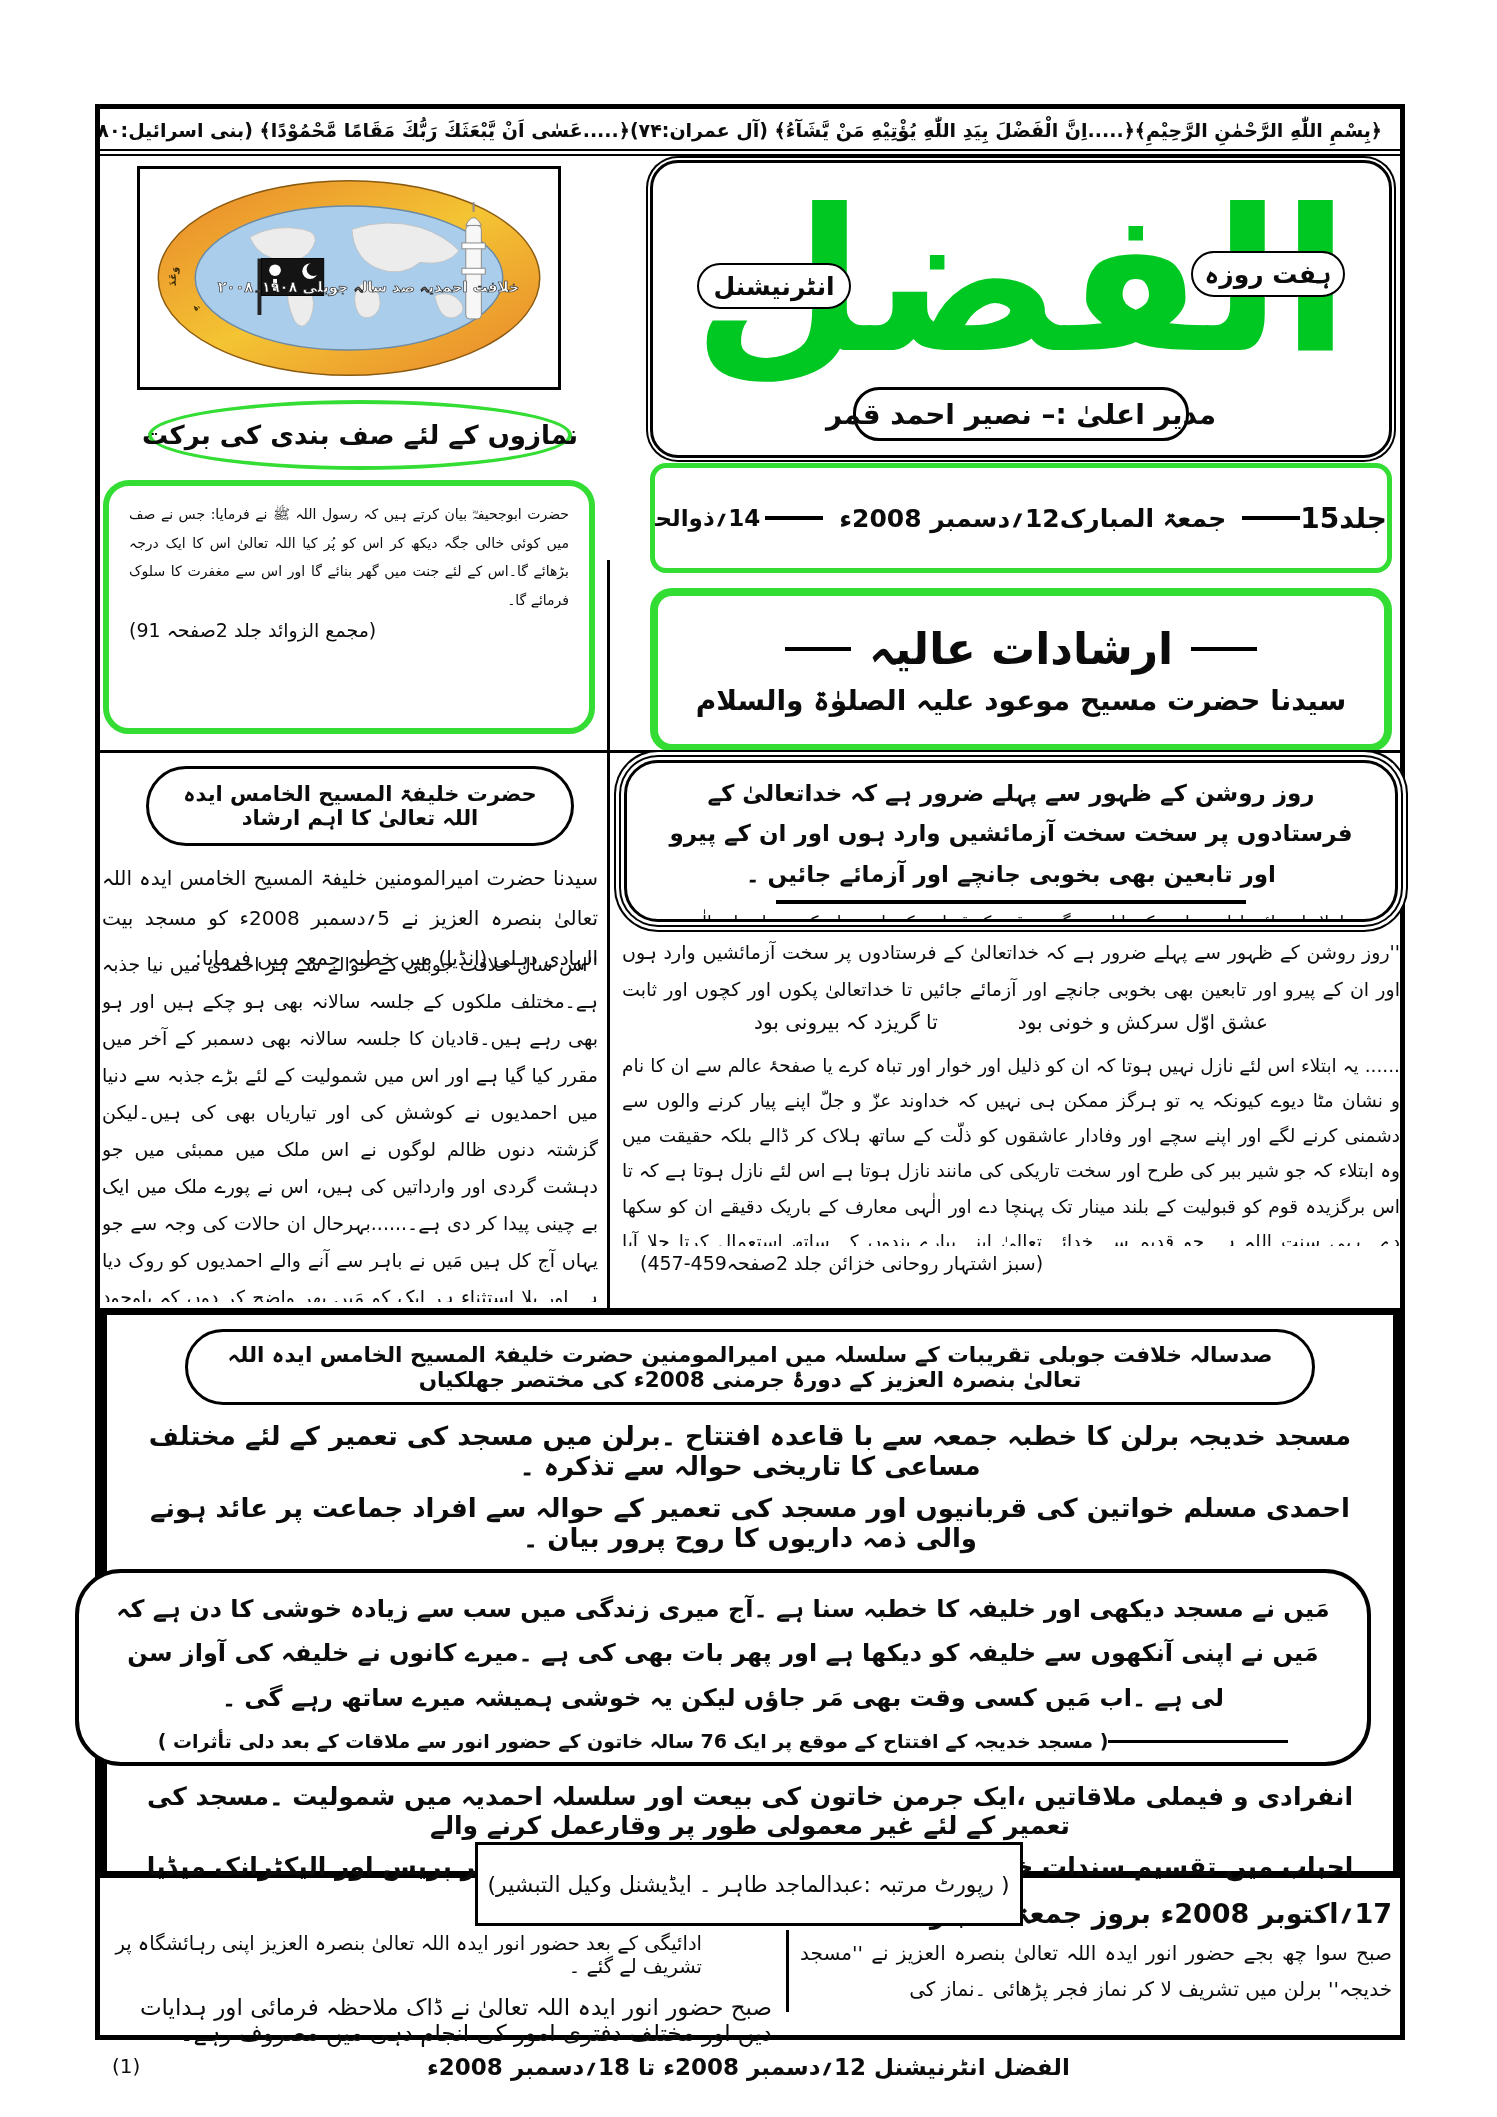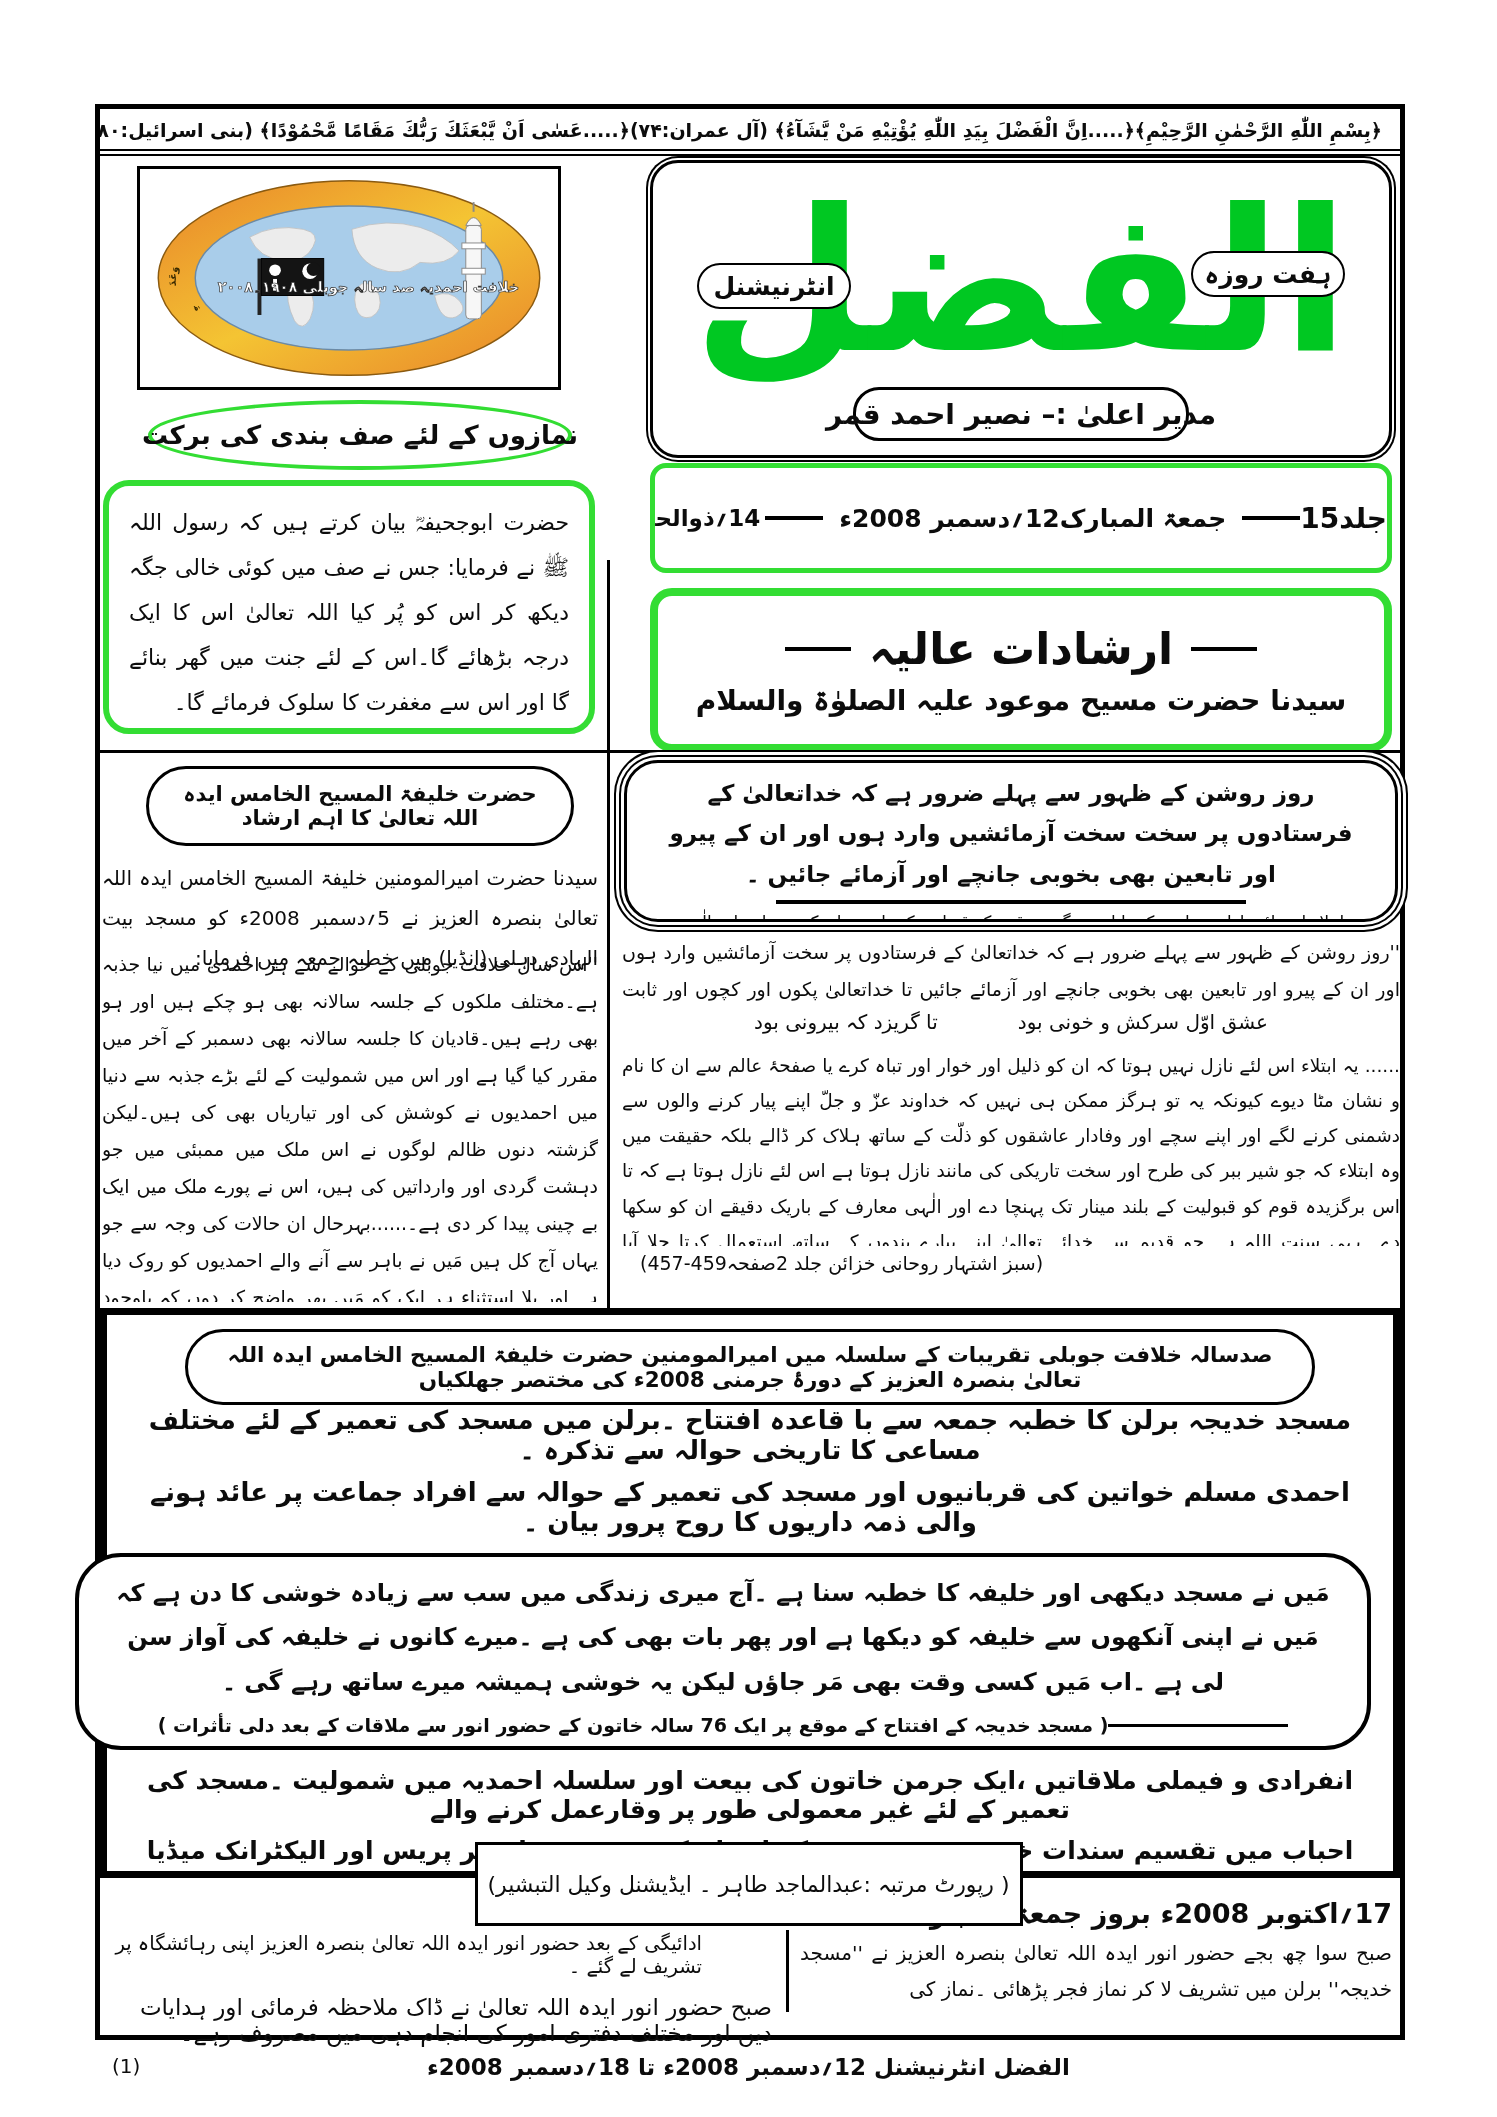--- a/index.html
+++ b/index.html
@@ -56,21 +56,21 @@
   .ttl-row{display:flex;align-items:center;gap:18px;}
   .ttl-rule{width:66px;height:4px;background:#000;}
   #irshadatTitle{font-size:44px;font-weight:bold;}
   #irshadatSub{font-size:28px;font-weight:bold;}
 
   
   #saffOval{left:148px;top:400px;width:424px;height:70px;border:4px solid var(--bgreen);border-radius:50%;
     display:flex;align-items:center;justify-content:center;font-weight:bold;font-size:26px;white-space:nowrap;background:#fff;}
   #hadithBox{left:103px;top:480px;width:492px;height:254px;border:6px solid var(--bgreen);border-radius:26px;
     padding:14px 20px 8px;overflow:hidden;background:#fff;}
-  #hadithText{font-size:22px;line-height:2.05;text-align:justify;}
+  #hadithText{font-size:14px;line-height:2.05;text-align:justify;}
   #hadithCite{font-size:19px;text-align:left;margin-top:4px;direction:rtl;}
   #irshadTitleBox{left:146px;top:766px;width:428px;height:80px;border:3px solid #000;border-radius:42px;
     display:flex;align-items:center;justify-content:center;text-align:center;font-weight:bold;font-size:21px;
     padding:0 20px;background:#fff;}
   #leftIntro{left:102px;top:858px;width:496px;font-size:20px;line-height:2.0;text-align:justify;}
   #leftBody{left:102px;top:946px;width:496px;height:356px;font-size:19px;line-height:1.95;text-align:justify;overflow:hidden;}
 
   
   #quoteBox{left:624px;top:760px;width:774px;height:162px;border:3px solid #000;border-radius:34px;
     box-shadow:0 0 0 3px #fff,0 0 0 5px #000,0 0 0 8px #fff,0 0 0 10px #000;
@@ -80,21 +80,21 @@
   #quoteSub{font-size:17px;line-height:1.5;}
   #body1{left:622px;top:934px;width:778px;height:76px;font-size:19px;line-height:1.95;text-align:justify;overflow:hidden;}
   #couplet{left:622px;top:1010px;width:778px;display:flex;justify-content:center;gap:80px;font-size:20px;}
   #body2{left:622px;top:1048px;width:778px;height:198px;font-size:18.5px;line-height:1.9;text-align:justify;overflow:hidden;}
   #rCitation{left:640px;top:1252px;font-size:19px;}
 
   
   #germanyBox{left:100px;top:1308px;width:1300px;height:570px;border:7px solid #000;padding:14px 22px;background:#fff;}
   #gHeadline{width:1130px;margin:0 auto;border:3px solid #000;border-radius:60px;padding:10px 26px;
     font-weight:bold;font-size:21.5px;text-align:center;background:#fff;}
-  #gLine1{font-weight:bold;font-size:26px;text-align:center;}
+  #gLine1{margin-top:16px;font-weight:bold;font-size:26px;text-align:center;}
   #gLine2{margin-top:12px;font-weight:bold;font-size:26px;text-align:center;}
   #gInner{width:1296px;margin:16px auto 0;border:4px solid #000;border-radius:46px;padding:14px 30px 10px;background:#fff;}
   #gQuote{font-weight:bold;font-size:24px;line-height:1.85;text-align:center;}
   #gAttrRow{display:flex;align-items:center;justify-content:center;margin-top:10px;}
   #gAttrRule{width:180px;height:3px;background:#000;}
   #gAttr{font-size:19px;font-weight:bold;white-space:nowrap;}
   #gLine3{margin-top:16px;font-weight:bold;font-size:25px;text-align:center;}
   #gLine4{margin-top:12px;font-weight:bold;font-size:25px;text-align:center;}
   #reportBox{left:50%;top:1842px;transform:translateX(-50%);width:548px;height:84px;background:#fff;border:3px solid #000;
     display:flex;align-items:center;justify-content:center;font-weight:normal;font-size:22px;z-index:5;}

